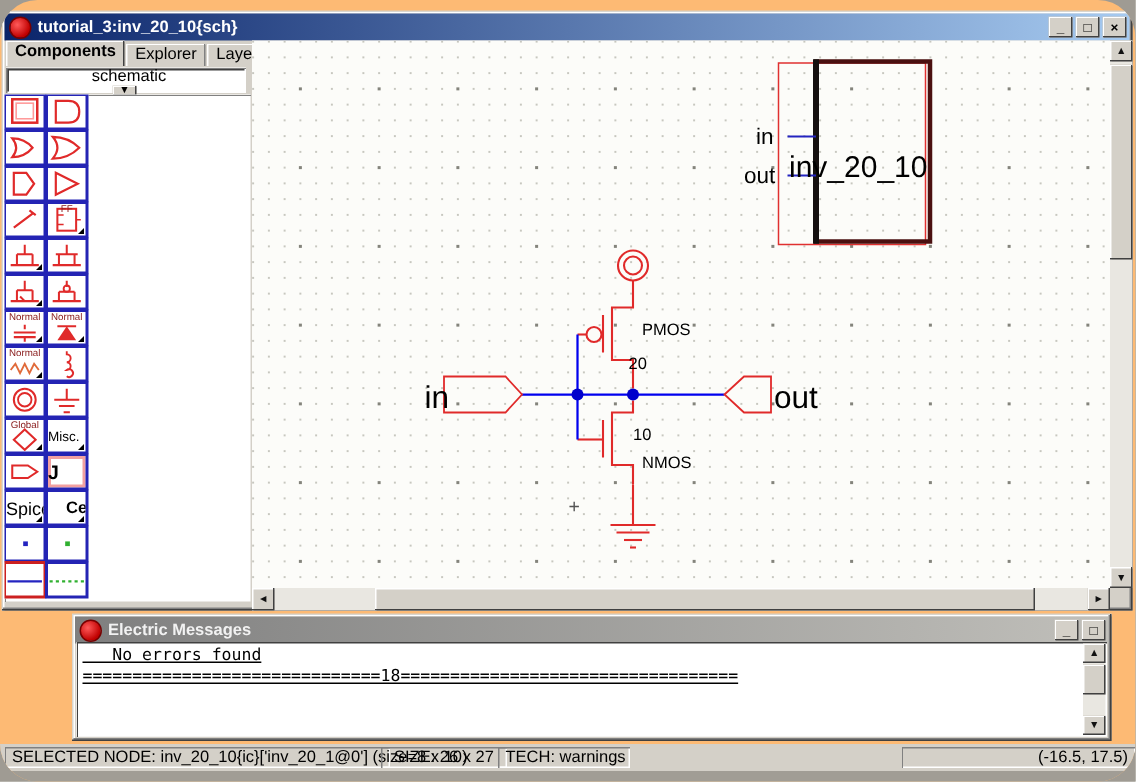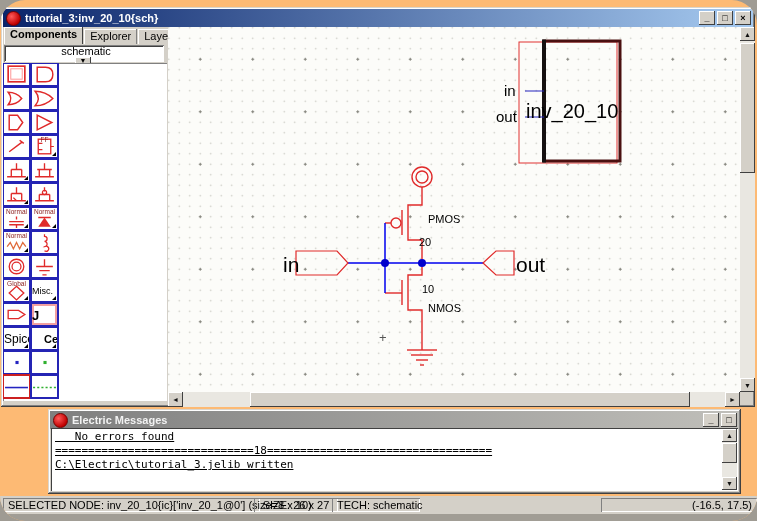--- a/index.html
+++ b/index.html
@@ -329,30 +329,29 @@
       <span class="tb-icon"></span>
       <span class="tb-text">Electric Messages</span>
       <span class="tb-btns">
         <span class="btn3d">_</span>
         <span class="btn3d">□</span>
       </span>
     </div>
     <div class="msgtext">
       <div class="msg-line">   No errors found</div>
       <div class="msg-line">==============================18==================================</div>
-      <div class="msg-line">C:\Electric\tutorial_3.jelib written</div>
     </div>
     <div class="sb" style="right:4px;top:20px;width:15px;height:61px;">
       <span class="btn3d" style="left:0;top:0;width:15px;height:13px;">▲</span>
       <div class="thumb" style="left:0;top:14px;width:15px;height:20px;"></div>
       <span class="btn3d" style="left:0;bottom:0;width:15px;height:13px;">▼</span>
     </div>
   </div>
 
   <div class="statusbar">
     <span class="scell" style="left:3px;width:247px;">SELECTED NODE: inv_20_10{ic}['inv_20_1@0'] (size=8 x 10)</span>
     <span class="scell" style="left:254px;width:74px;text-align:center;">SIZE: 26 x 27</span>
-    <span class="scell" style="left:332px;width:78px;text-align:center;">TECH: schematic</span>
+    <span class="scell" style="left:332px;width:78px;text-align:center;">TECH: warnings</span>
     <span class="scell" style="left:601px;width:146px;text-align:right;">(-16.5, 17.5)</span>
   </div>
   <div class="bottomstrip"></div>
 
 </div>
 
 </body></html>

